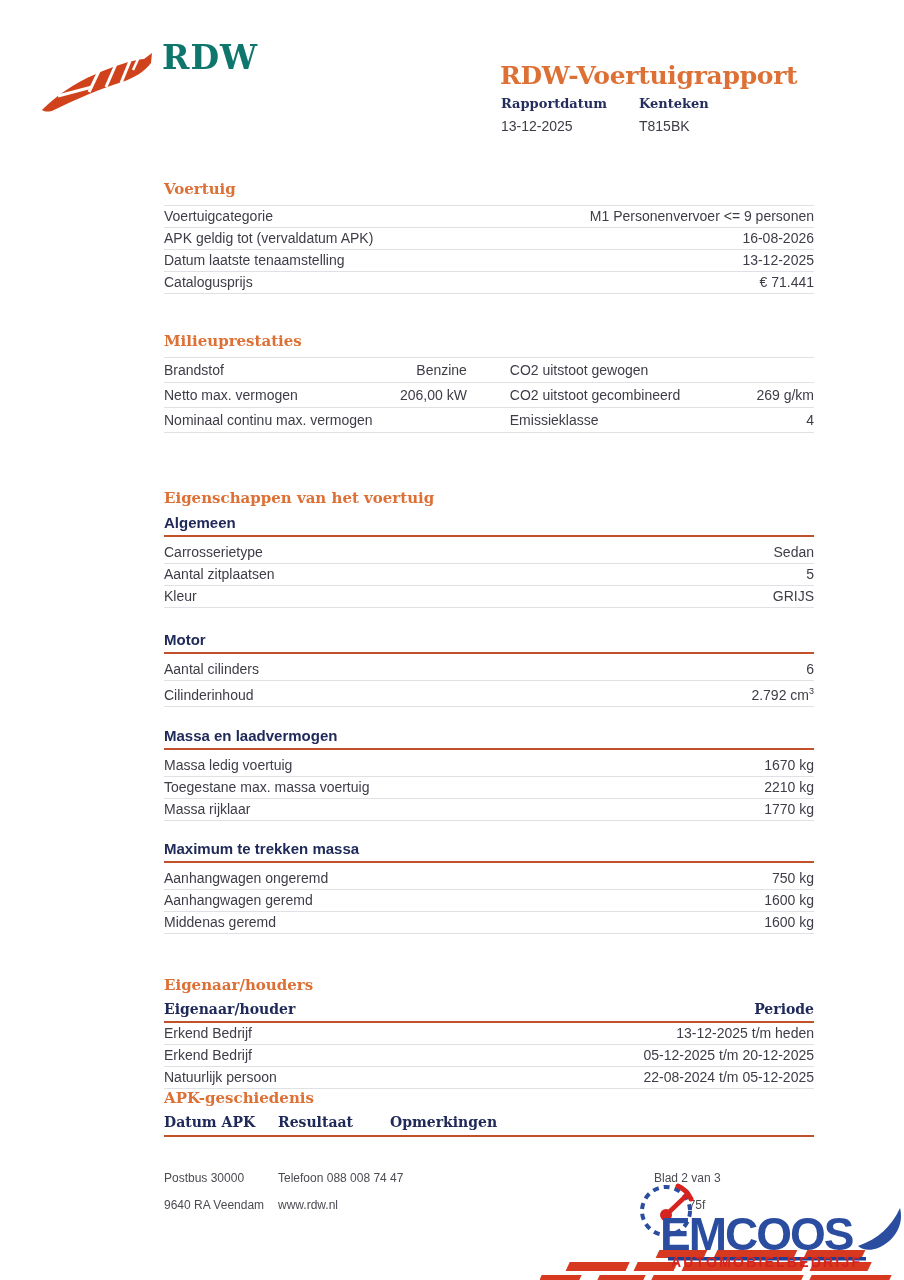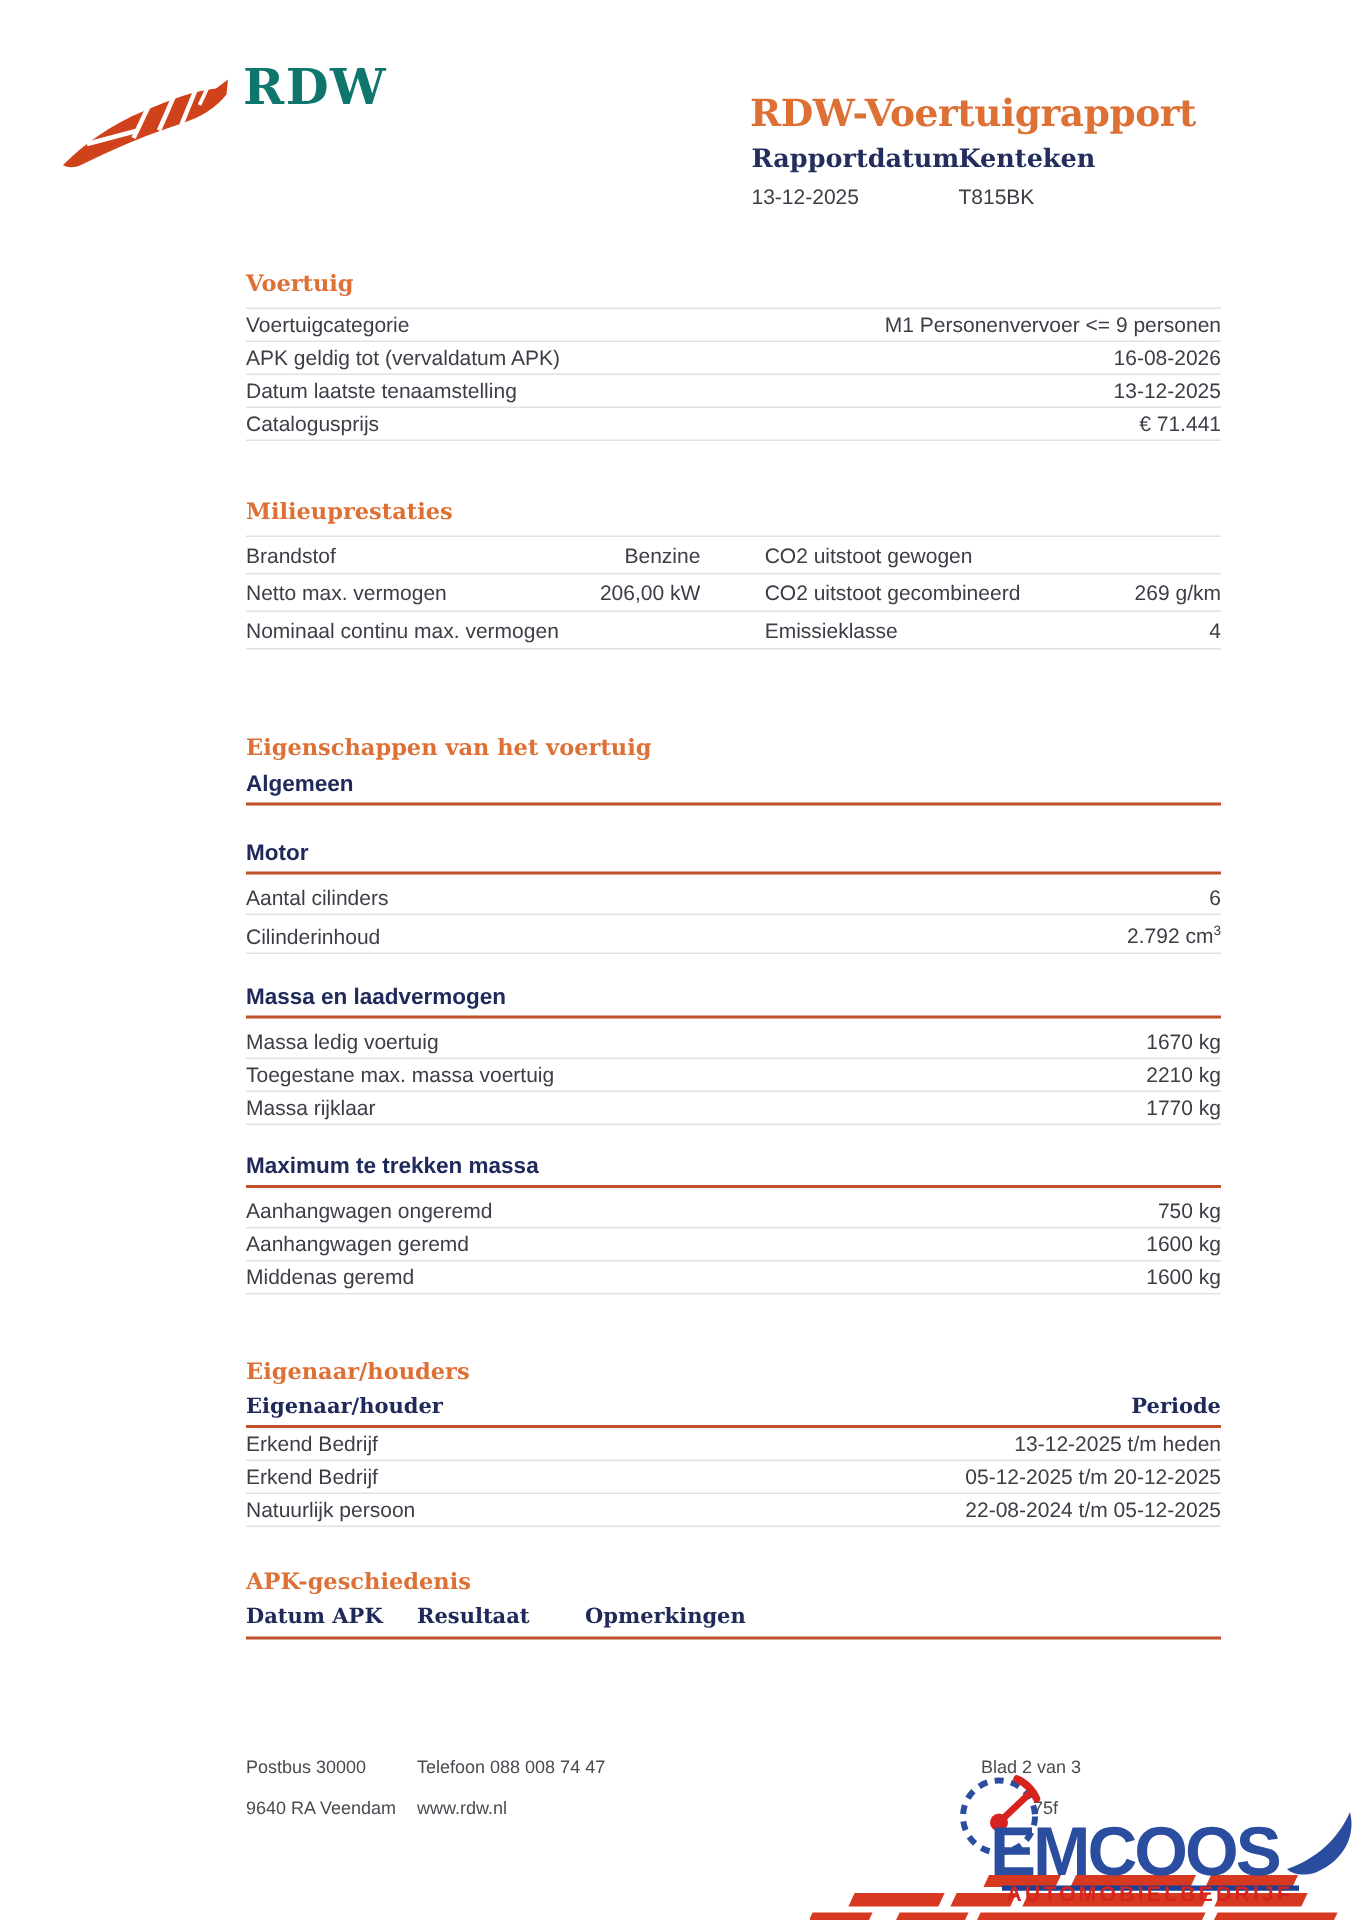--- a/index.html
+++ b/index.html
@@ -14,21 +14,21 @@
     font-family:"DejaVu Serif", serif; font-weight:bold; font-size:33px;
     color:#0f766e; letter-spacing:1px;
   }
   .doc-title {
     position:absolute; left:500px; top:44px;
     font-family:"DejaVu Serif", serif; font-weight:bold; font-size:25px;
     color:#dd7035; letter-spacing:-0.3px; white-space:nowrap;
   }
   .meta { position:absolute; left:501px; top:96px; display:flex; }
   .meta-col { width:138px; }
-  .meta-label { font-family:"DejaVu Serif", serif; font-weight:bold; font-size:17px; color:#232d5e; margin-bottom:7px; white-space:nowrap; }
+  .meta-label { font-family:"DejaVu Serif", serif; font-weight:bold; font-size:13px; color:#232d5e; margin-bottom:7px; white-space:nowrap; }
   .meta-value { font-size:14px; color:#3d3d47; }
 
   
   .content { position:absolute; left:164px; top:180px; width:650px; }
   .sec-title {
     font-family:"DejaVu Serif", serif; font-weight:bold; font-size:15px;
     color:#dd7035; margin:0 0 7px 0;
   }
   .rows { border-top:1px solid #e0e1e4; }
   .row {
@@ -53,21 +53,21 @@
   .sub-block .rows { border-top:none; margin-top:5px; }
 
   .sp-voertuig   { margin-top:0; }
   .sp-milieu     { margin-top:38px; }
   .sp-eigensch   { margin-top:56px; }
   .sp-algemeen   { margin-top:3px; }
   .sp-motor      { margin-top:23px; }
   .sp-massa      { margin-top:20px; }
   .sp-trekken    { margin-top:19px; }
   .sp-eigenaar   { margin-top:42px; }
-  .sp-apk        { margin-top:27px; }
+  .sp-apk        { }
 
   
   .own-head {
     display:flex; justify-content:space-between; align-items:baseline;
     font-family:"DejaVu Serif", serif; font-weight:bold; font-size:14px; color:#202a5a;
     border-bottom:2px solid #c05129; padding-bottom:4px;
   }
   
   .apk-head {
     display:flex; align-items:baseline;
@@ -159,20 +159,34 @@
           <span class="v2">4</span>
         </div>
       </div>
     </div>
 
     <div class="sp-eigensch">
       <h2 class="sec-title">Eigenschappen van het voertuig</h2>
 
       <div class="sub-block sp-algemeen">
         <div class="sub-title">Algemeen</div>
+        <div class="rows">
+          <div class="row">
+            <span class="lbl">Carrosserietype</span>
+            <span class="val">Sedan</span>
+          </div>
+          <div class="row">
+            <span class="lbl">Aantal zitplaatsen</span>
+            <span class="val">5</span>
+          </div>
+          <div class="row">
+            <span class="lbl">Kleur</span>
+            <span class="val">GRIJS</span>
+          </div>
+        </div>
       </div>
 
       <div class="sub-block sp-motor">
         <div class="sub-title">Motor</div>
         <div class="rows">
           <div class="row">
             <span class="lbl">Aantal cilinders</span>
             <span class="val">6</span>
           </div>
           <div class="row">

